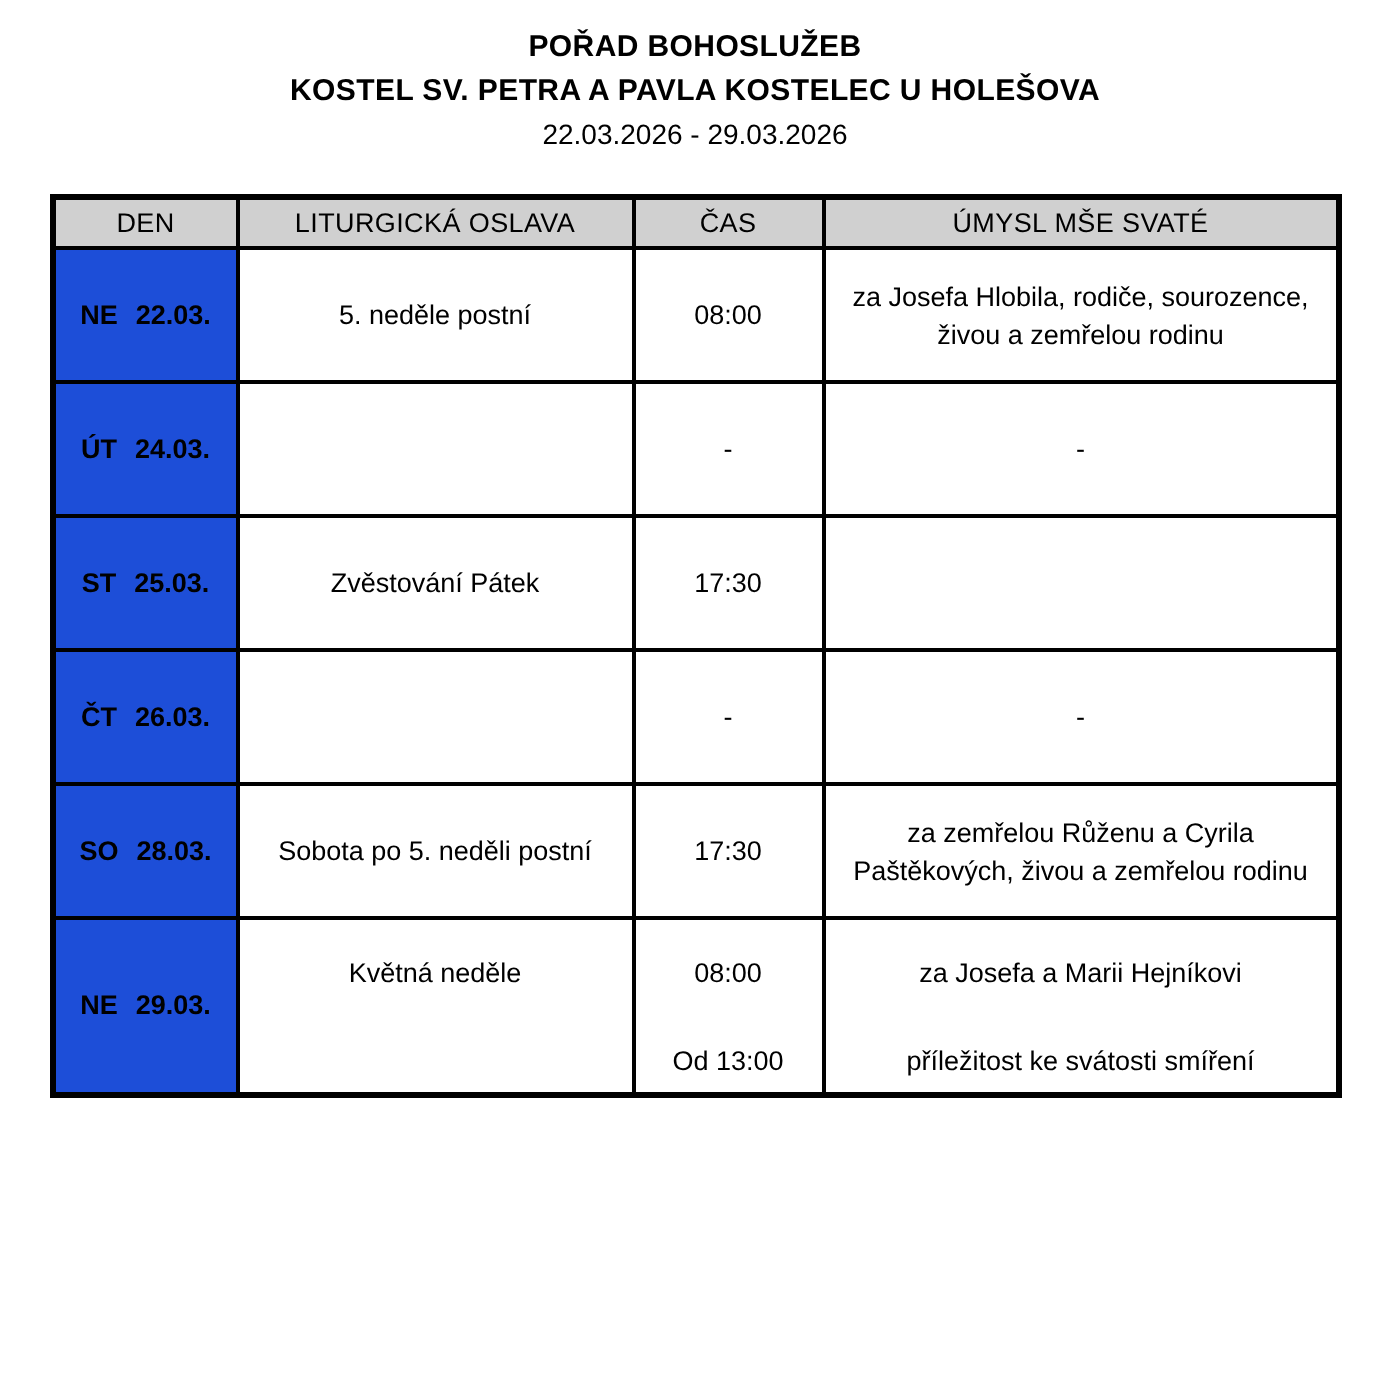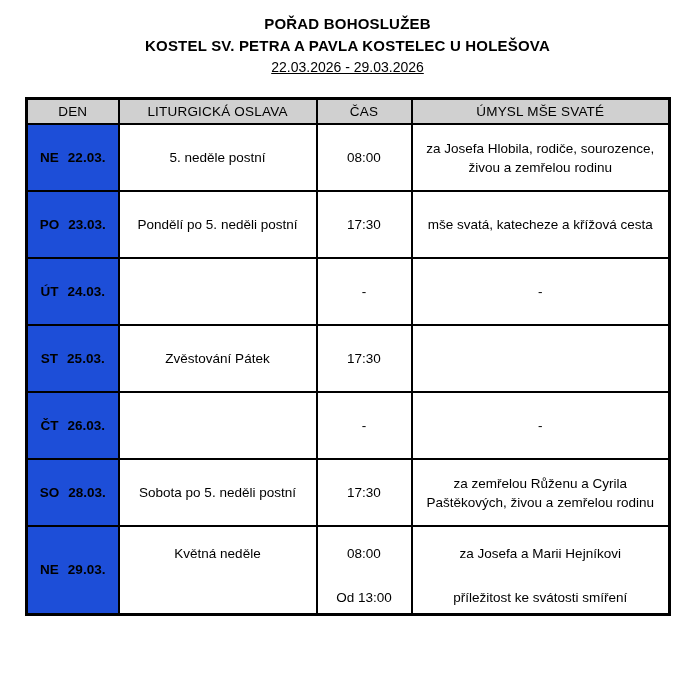--- a/index.html
+++ b/index.html
@@ -24,21 +24,20 @@
   .doc-subtitle {
     font-size: 15px;
     font-weight: bold;
     line-height: 22px;
     letter-spacing: 0.2px;
   }
   .doc-daterange {
     font-size: 14px;
     font-weight: normal;
     line-height: 21px;
-    text-decoration: underline;
   }
 
   
   table.schedule {
     border-collapse: collapse;
     table-layout: fixed;
     width: 643px;
     margin: 19px 0 0 25px;
     border: 3px solid #000000;
   }
@@ -121,36 +120,20 @@
     <td class="time-cell">
       <span class="first">08:00</span>
       <span class="second"></span>
     </td>
     <td class="intention-cell">
       <span class="first">za Josefa Hlobila, rodiče, sourozence, živou a zemřelou rodinu</span>
       <span class="second"></span>
     </td>
   </tr>
 
-  <tr>
-    <td class="day-cell">
-      <span class="day-abbr">PO</span><span class="day-date">23.03.</span>
-    </td>
-    <td class="celebration-cell">
-      <span>Pondělí po 5. neděli postní</span>
-    </td>
-    <td class="time-cell">
-      <span class="first">17:30</span>
-      <span class="second"></span>
-    </td>
-    <td class="intention-cell">
-      <span class="first">mše svatá, katecheze a křížová cesta</span>
-      <span class="second"></span>
-    </td>
-  </tr>
 
   <tr>
     <td class="day-cell">
       <span class="day-abbr">ÚT</span><span class="day-date">24.03.</span>
     </td>
     <td class="celebration-cell">
       <span></span>
     </td>
     <td class="time-cell">
       <span class="first">-</span>

